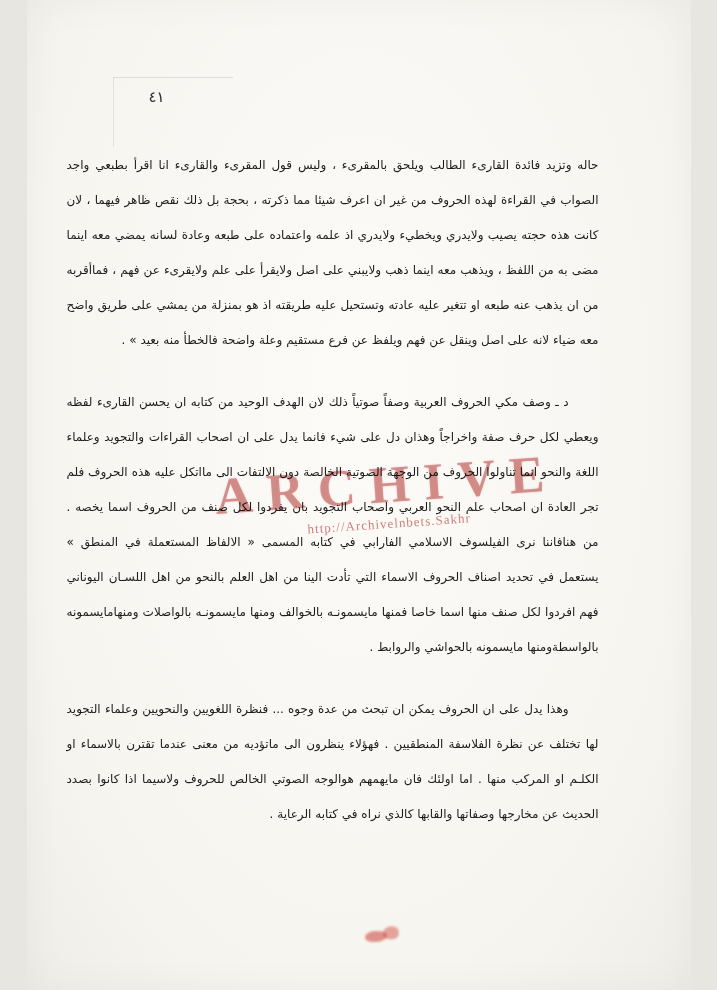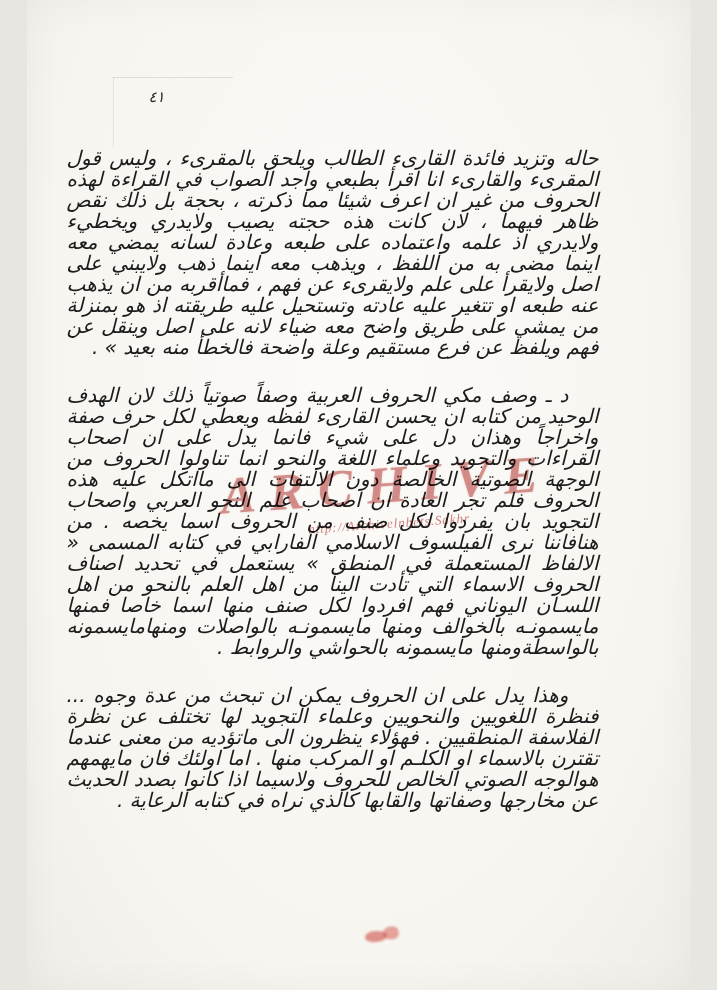--- a/index.html
+++ b/index.html
@@ -10,21 +10,20 @@
   }
   .scan-root {
     position: relative;
     width: 664px;
     height: 990px;
     margin: 0 auto;
     background:
       radial-gradient(ellipse at 50% 40%, #fcfbf8 0%, #f7f5f0 70%, #efede7 100%);
     overflow: hidden;
     box-shadow: inset 0 0 40px rgba(0,0,0,0.04);
-    font-style: italic;
   }
   
   .edge-line-h {
     position: absolute;
     left: 86px; top: 77px;
     width: 120px; height: 1px;
     background: rgba(0,0,0,0.10);
   }
   .edge-line-v {
     position: absolute;
@@ -41,22 +40,22 @@
     font-family: "DejaVu Sans", sans-serif;
   }
   .text-block {
     position: absolute;
     top: 148px;
     right: 92px;
     width: 532px;
     direction: rtl;
     text-align: justify;
     color: #1c1c1c;
-    font-size: 20px;
-    line-height: 21px;
+    font-size: 12px;
+    line-height: 35px;
     font-family: "DejaVu Sans", sans-serif;
   }
   .text-block p {
     margin: 0 0 27px 0;
     text-indent: 30px;
   }
   .text-block p.no-indent {
     text-indent: 0;
   }
   .watermark {

